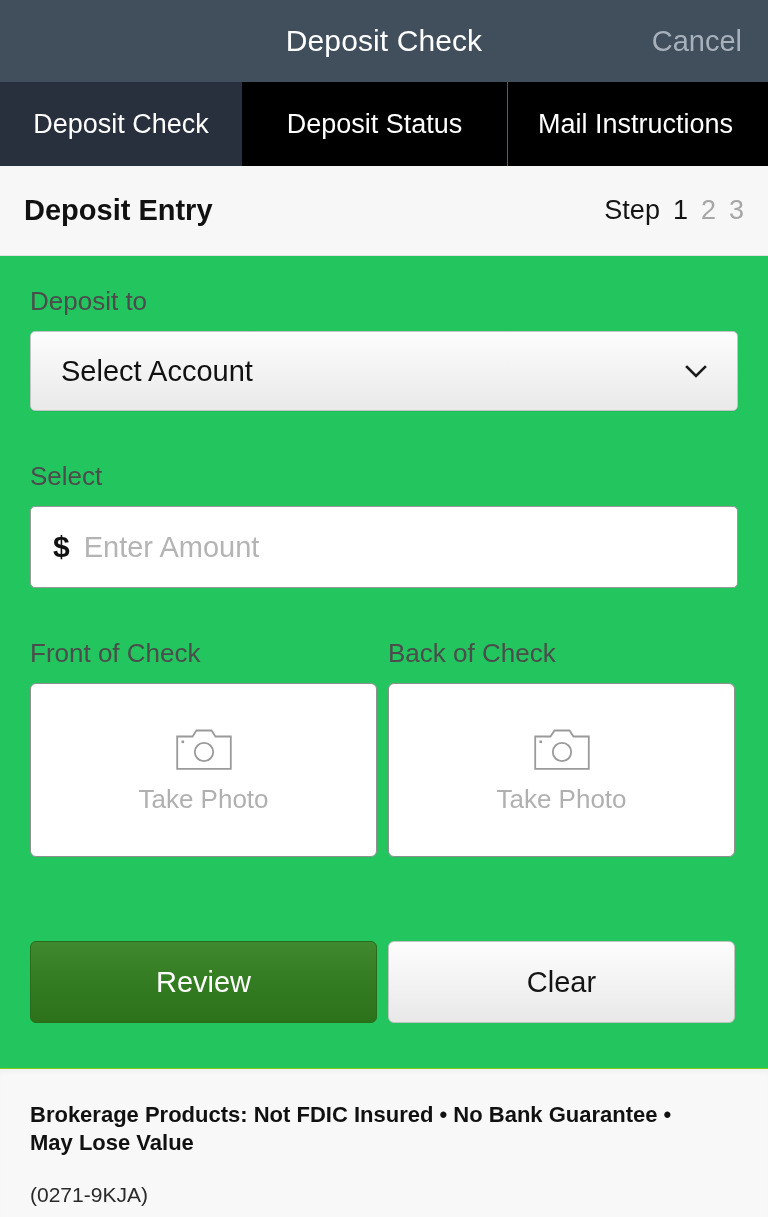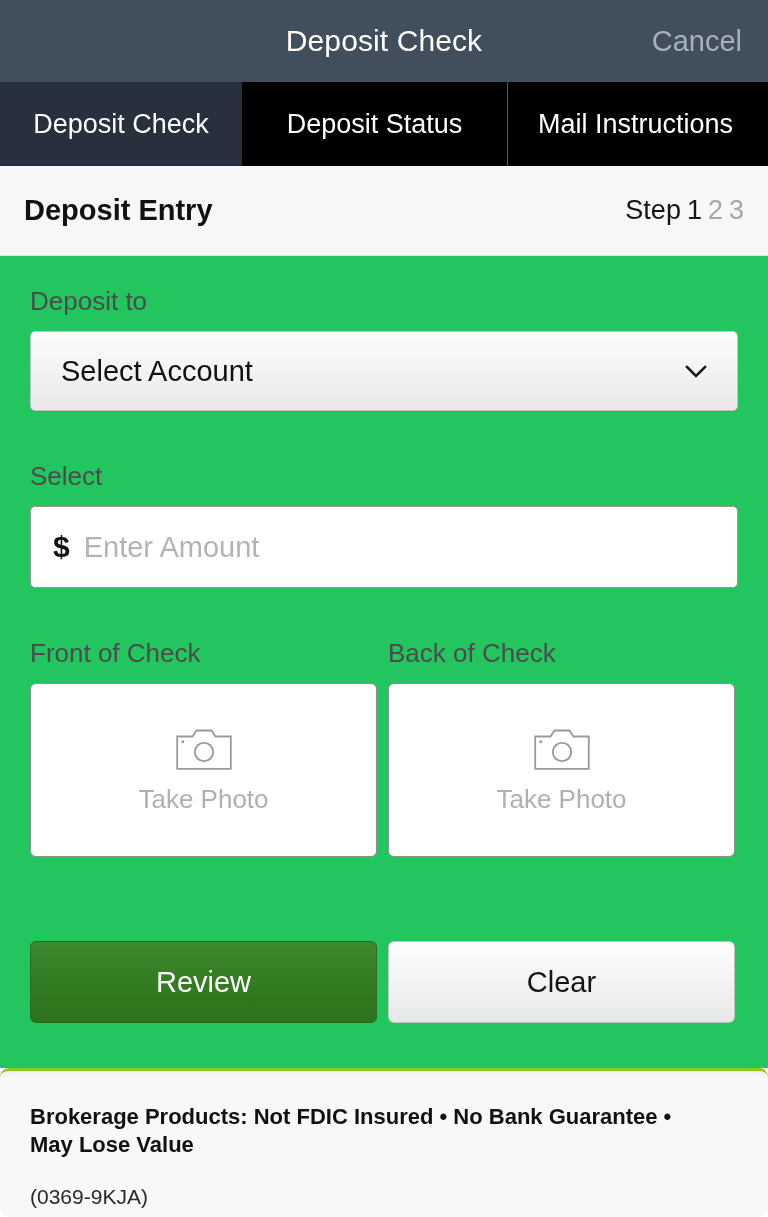--- a/index.html
+++ b/index.html
@@ -87,21 +87,21 @@
     padding: 0 24px;
   }
   .section-title {
     font-size: 29px;
     color: #111111;
     font-weight: 600;
   }
   .stepper {
     display: flex;
     align-items: baseline;
-    gap: 6px;
+    gap: 13px;
     font-size: 27px;
   }
   .stepper .step-word { color: #141414; }
   .stepper .num { color: #a6a6a6; }
   .stepper .num.on { color: #141414; }
 
   
   .body {
     flex: 1 1 auto;
     background: #22c55e;
@@ -220,24 +220,23 @@
   .btn-review {
     background: linear-gradient(to bottom, #41892e 0%, #347d22 45%, #2c721b 100%);
     border-color: #2a6b1a;
     color: #ffffff;
   }
 
   
   .footer {
     flex: 0 0 149px;
     background: #f8f8f8;
-    border-top: 3px solid #84cc16;
+    border-top: 1px solid #84cc16;
     box-shadow: inset 0 6px 8px -6px rgba(0,0,0,0.07);
     padding: 32px 30px 0 30px;
-    border-radius: 9px;
   }
   .footer-legal {
     font-size: 22px;
     font-weight: 700;
     color: #111111;
     line-height: 1.28;
     max-width: 690px;
   }
   .footer-code {
     margin-top: 26px;
@@ -335,16 +334,16 @@
       </div>
       <div class="btn btn-clear">
         <span>Clear</span>
       </div>
     </div>
 
   </div>
 
   <div class="footer">
     <div class="footer-legal">Brokerage Products: Not FDIC Insured • No Bank Guarantee • May Lose Value</div>
-    <div class="footer-code">(0369-9KJA)</div>
+    <div class="footer-code">(0271-9KJA)</div>
   </div>
 
 </div>
 
 </body></html>

